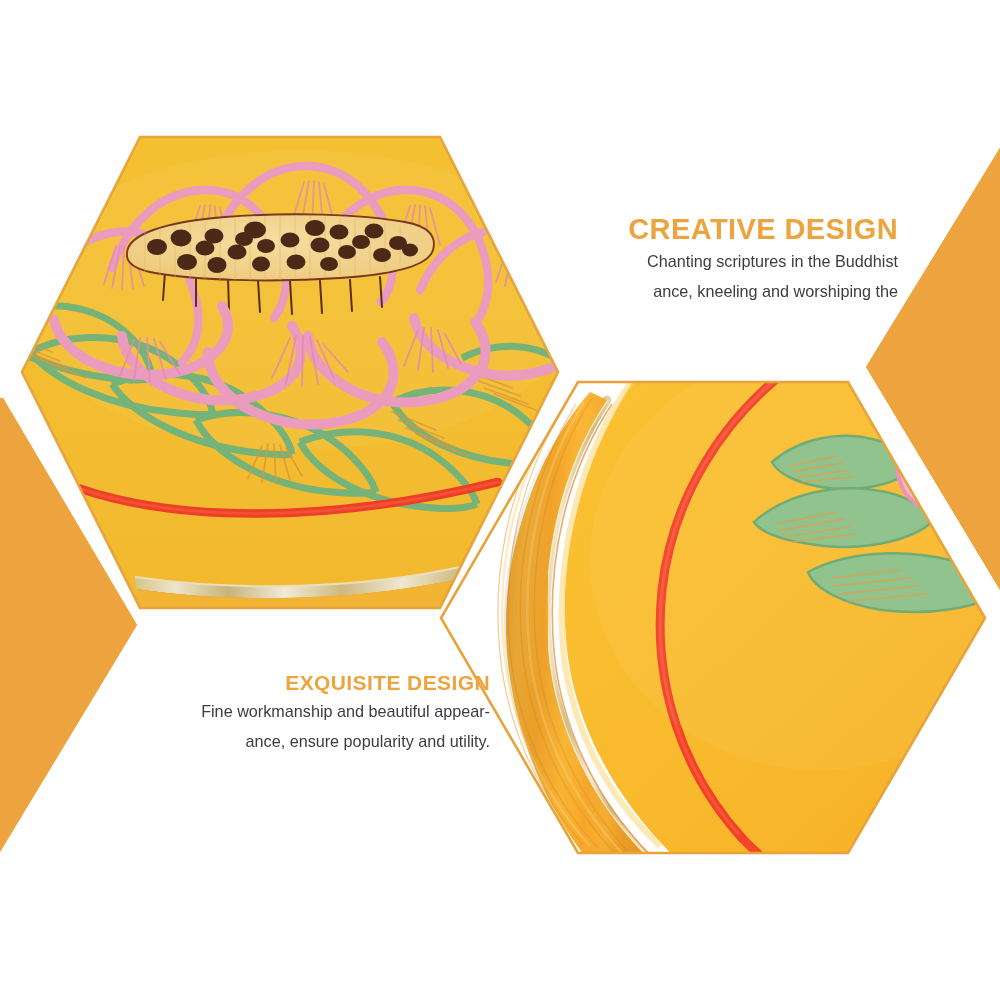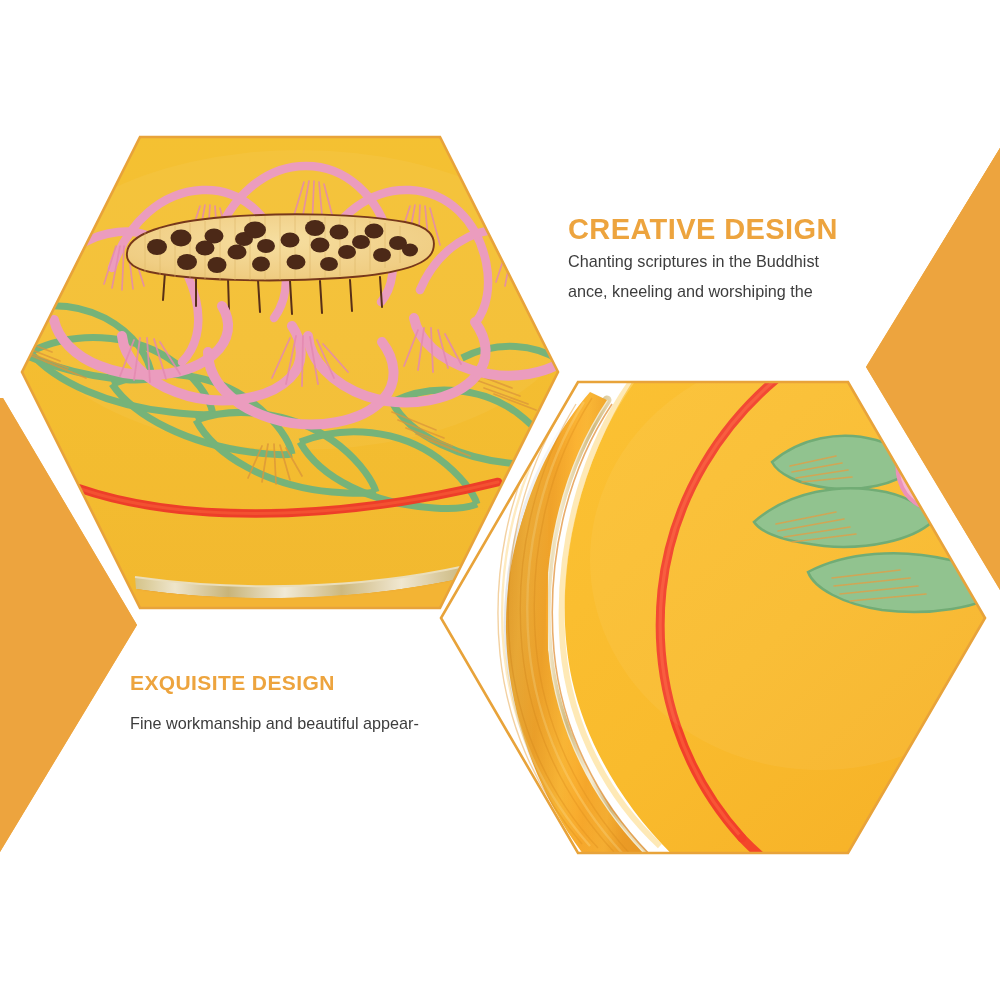--- a/index.html
+++ b/index.html
@@ -7,20 +7,21 @@
   html, body {
     width:1000px; height:1000px;
     background:#ffffff;
     font-family:"Liberation Sans", sans-serif;
     overflow:hidden;
   }
   #stage {
     position:relative;
     width:1000px; height:876px;
     background:#ffffff;
+    text-align:right;
   }
   #art { position:absolute; left:0; top:0; width:1000px; height:1000px; }
 
   .txt-block { position:absolute; }
 
   #creative-block { left:568px; top:214px; width:330px; }
   #exquisite-block { left:130px; top:671px; width:360px; }
 
   .heading {
     color:#eda43e;
@@ -31,21 +32,21 @@
     white-space:nowrap;
   }
   #exquisite-block .heading { font-size:21px; }
 
   .body-text {
     color:#3d3d3d;
     font-size:16.2px;
     line-height:30px;
     font-weight:normal;
   }
-  #exquisite-block .body-text { margin-top:14px; }
+  #exquisite-block .body-text { margin-top:2px; }
   .body-text .ln { display:block; }
 </style>
 </head>
 <body>
 
 <div id="stage">
 
   <svg id="art" viewBox="0 0 1000 1000">
     <defs>
 
@@ -434,16 +435,17 @@
     <div class="body-text">
       <span class="ln">Chanting scriptures in the Buddhist</span>
       <span class="ln">ance, kneeling and worshiping the</span>
     </div>
   </div>
 
   <div class="txt-block" id="exquisite-block">
     <div class="heading">EXQUISITE DESIGN</div>
     <div class="body-text">
       <span class="ln">Fine workmanship and beautiful appear-</span>
+      <span class="ln">ance, ensure popularity and utility.</span>
     </div>
   </div>
 
 </div>
 
 </body></html>

